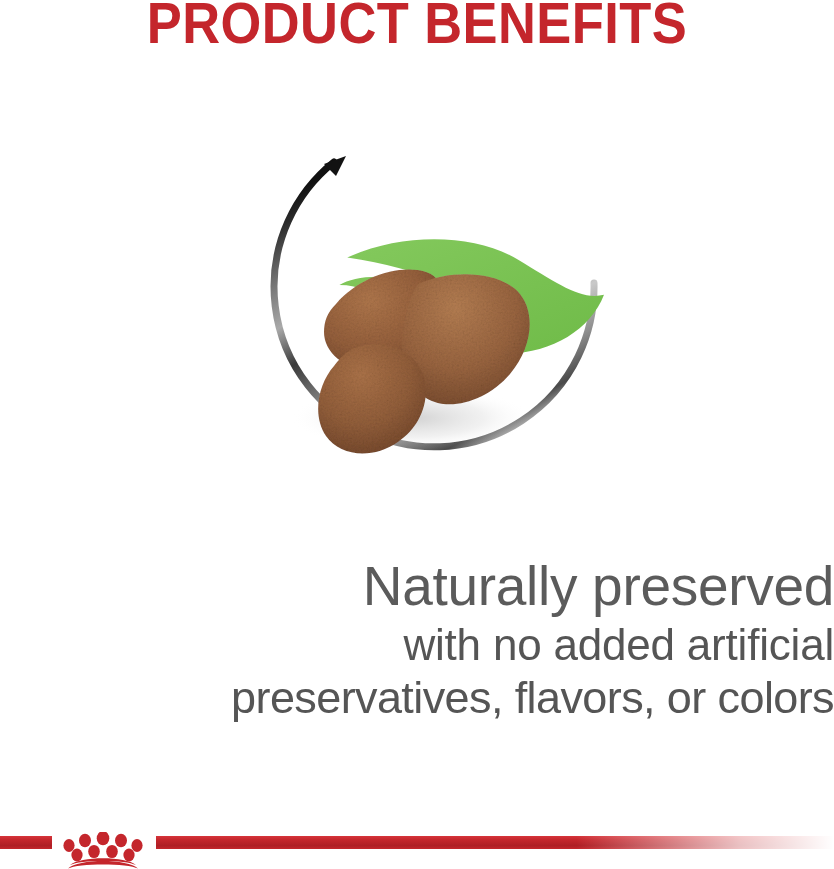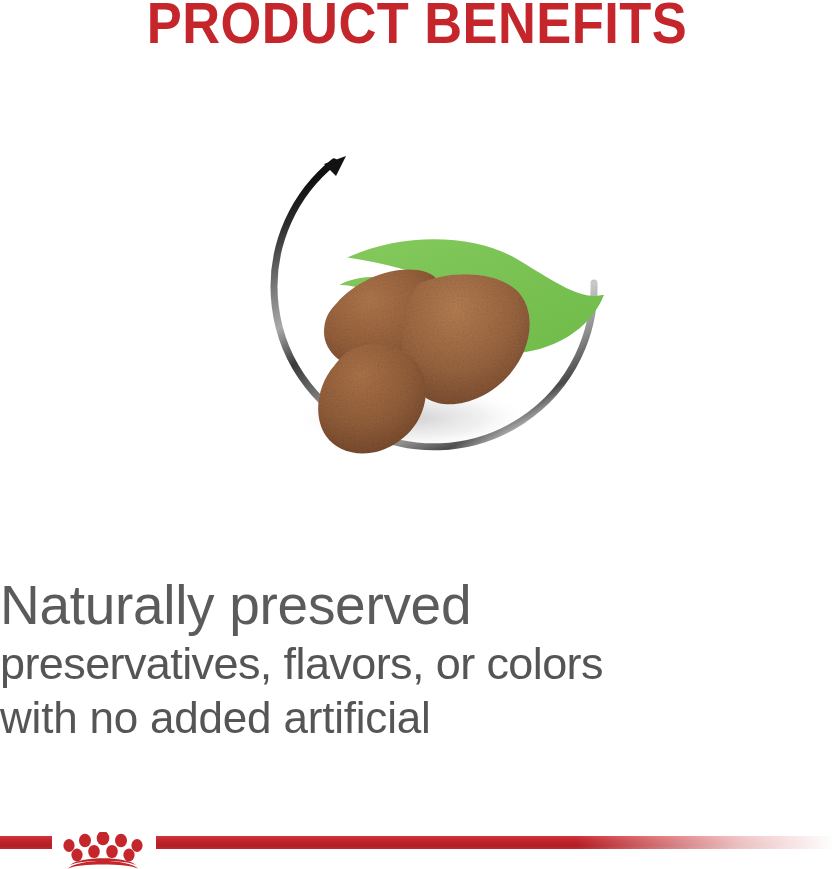--- a/index.html
+++ b/index.html
@@ -46,23 +46,22 @@
     margin-left: -203px;
   }
   .benefit-icon svg { display: block; width: 400px; height: 400px; }
 
   
   .benefit-copy {
     position: absolute;
     left: 0;
     top: 556px;
     width: 834px;
-    text-align: left;
+    text-align: right;
     color: #5b5b5b;
-    margin-top: 19px;
   }
   .benefit-headline {
     font-size: 55px;
     font-weight: 400;
     line-height: 1.12;
     letter-spacing: -0.3px;
     color: #5b5b5b;
     white-space: nowrap;
   }
   .benefit-sub {
@@ -195,22 +194,22 @@
                C 218 278 208 308 184 324
                C 158 342 126 338 112 318
                C 98 298 104 266 120 248
                C 126 240 133 233 140 230 Z" fill="url(#kib3)"></path>
     </g>
   </svg>
 </div>
 
 <div class="benefit-copy">
   <div class="benefit-headline">Naturally preserved</div>
+  <div class="benefit-sub line1">with no added artificial</div>
   <div class="benefit-sub line2">preservatives, flavors, or colors</div>
-  <div class="benefit-sub line1">with no added artificial</div>
 </div>
 
 <div class="brand-rule">
   <svg viewBox="0 0 834 37" xmlns="http://www.w3.org/2000/svg" aria-hidden="true">
     <defs>
       <linearGradient id="barLeft" x1="0" y1="0" x2="0" y2="1">
         <stop offset="0.00" stop-color="#d6343a"></stop>
         <stop offset="0.30" stop-color="#c4262c"></stop>
         <stop offset="0.75" stop-color="#ae1f25"></stop>
         <stop offset="1.00" stop-color="#c4262c"></stop>

